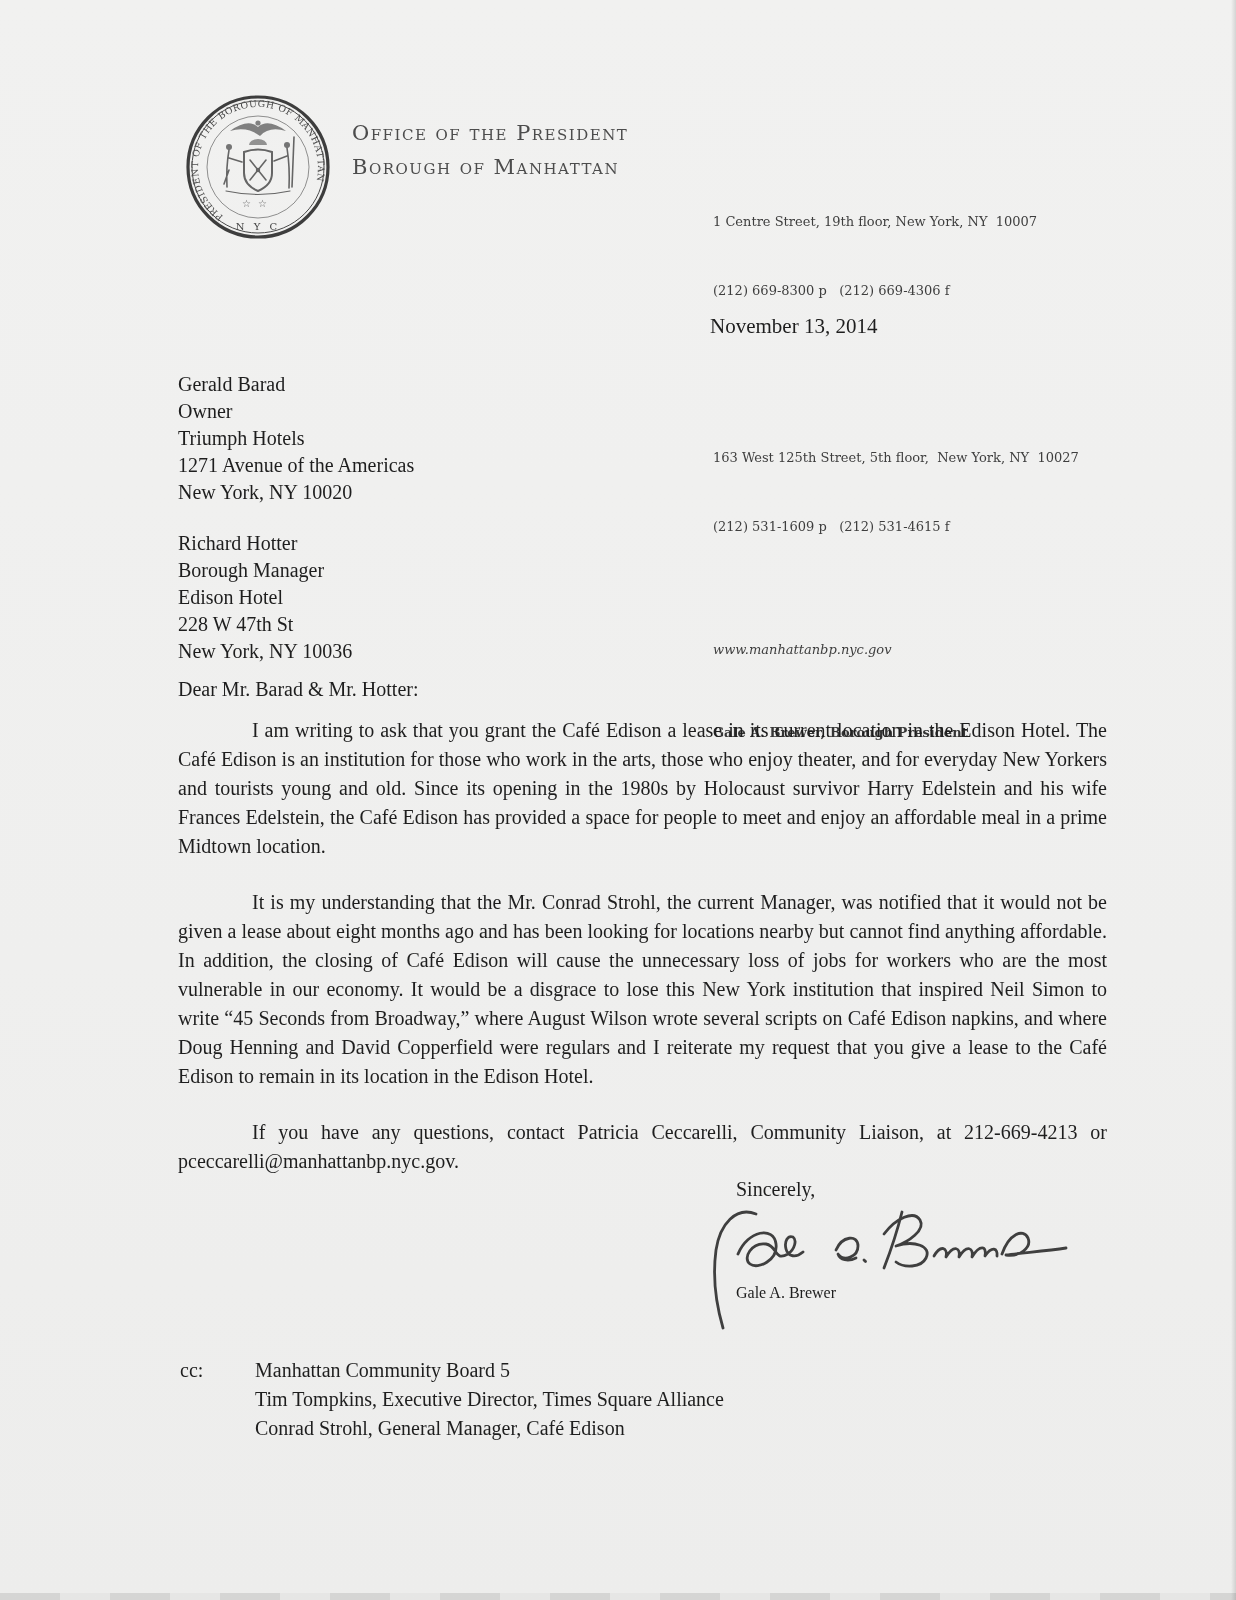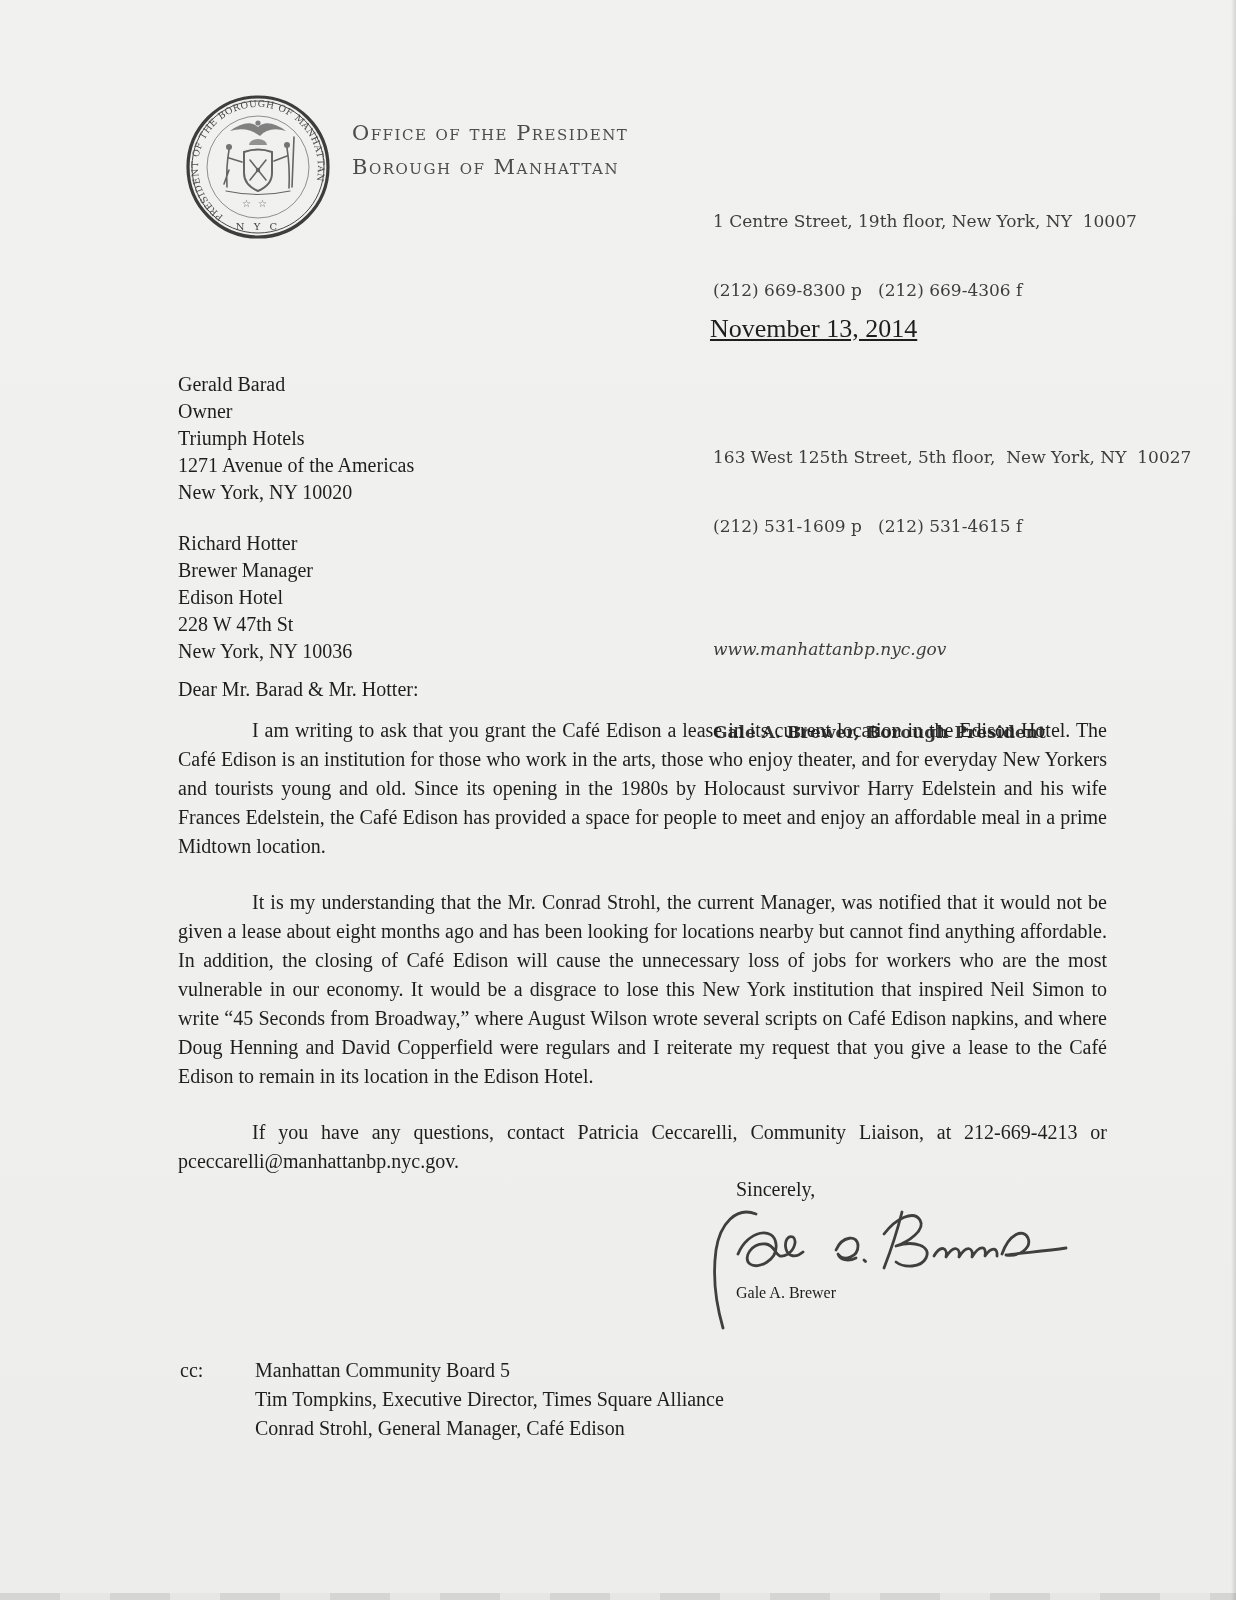--- a/index.html
+++ b/index.html
@@ -23,28 +23,28 @@
   .office-title{
     position:absolute;left:352px;top:116px;
     font-family:"DejaVu Serif", serif;
     font-variant:small-caps;
     font-size:21px;line-height:34px;letter-spacing:1.5px;
     color:#4c4c4c;
   }
   .contact{
     position:absolute;left:713px;top:118px;width:480px;
     font-family:"DejaVu Serif", serif;
-    font-size:17px;line-height:23px;color:#3e3e3e;
+    font-size:13px;line-height:23px;color:#3e3e3e;
     white-space:pre-wrap;
   }
   .contact .group{margin-bottom:6px;}
   .contact .site{font-style:italic;margin-top:2px;margin-bottom:14px;}
   .contact .official{font-weight:bold;color:#363636;}
 
-  .date{position:absolute;left:710px;top:314px;font-size:26px;text-decoration:underline;}
+  .date{position:absolute;left:710px;top:314px;font-size:21px;}
 
   .recipients{position:absolute;left:178px;top:371px;font-size:20px;line-height:27px;}
   .recipient-block{margin-bottom:24px;}
 
   .salutation{position:absolute;left:178px;top:678px;font-size:20px;}
 
   .body-text{position:absolute;left:178px;top:716px;width:929px;font-size:20px;line-height:29px;}
   .body-text p{margin:0 0 27px 0;text-indent:74px;text-align:justify;}
 
   .sincerely{position:absolute;left:736px;top:1178px;font-size:20px;}
@@ -110,21 +110,21 @@
   <div class="recipients">
     <div class="recipient-block">
       <div>Gerald Barad</div>
       <div>Owner</div>
       <div>Triumph Hotels</div>
       <div>1271 Avenue of the Americas</div>
       <div>New York, NY 10020</div>
     </div>
     <div class="recipient-block">
       <div>Richard Hotter</div>
-      <div>Brewer Manager</div>
+      <div>Borough Manager</div>
       <div>Edison Hotel</div>
       <div>228 W 47th St</div>
       <div>New York, NY 10036</div>
     </div>
   </div>
 
   <div class="salutation">Dear Mr. Barad &amp; Mr. Hotter:</div>
 
   <div class="body-text">
     <p>I am writing to ask that you grant the Café Edison a lease in its current location in the Edison Hotel. The Café Edison is an institution for those who work in the arts, those who enjoy theater, and for everyday New Yorkers and tourists young and old. Since its opening in the 1980s by Holocaust survivor Harry Edelstein and his wife Frances Edelstein, the Café Edison has provided a space for people to meet and enjoy an affordable meal in a prime Midtown location.</p>

